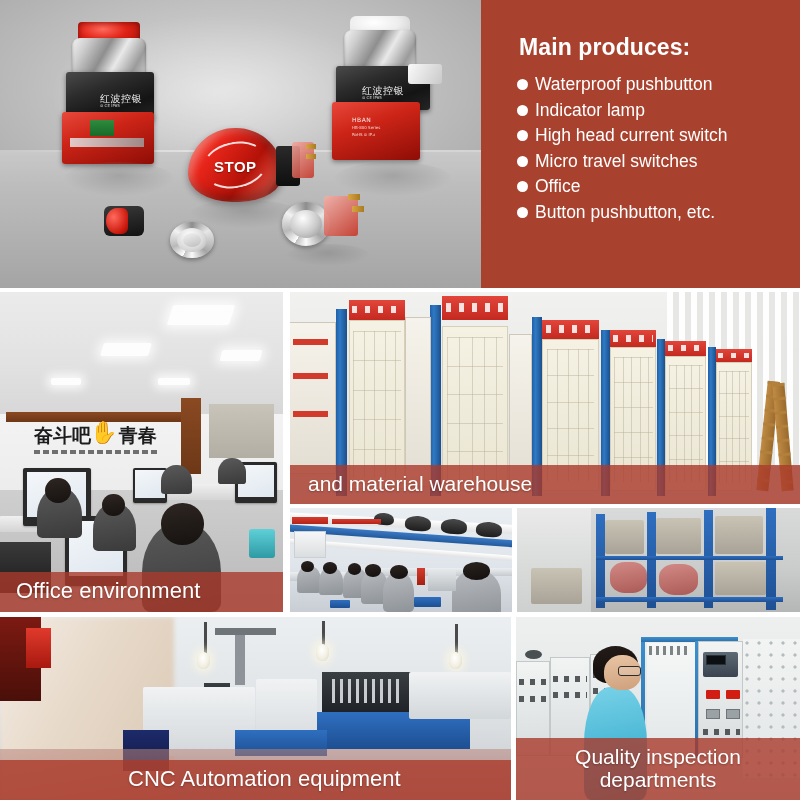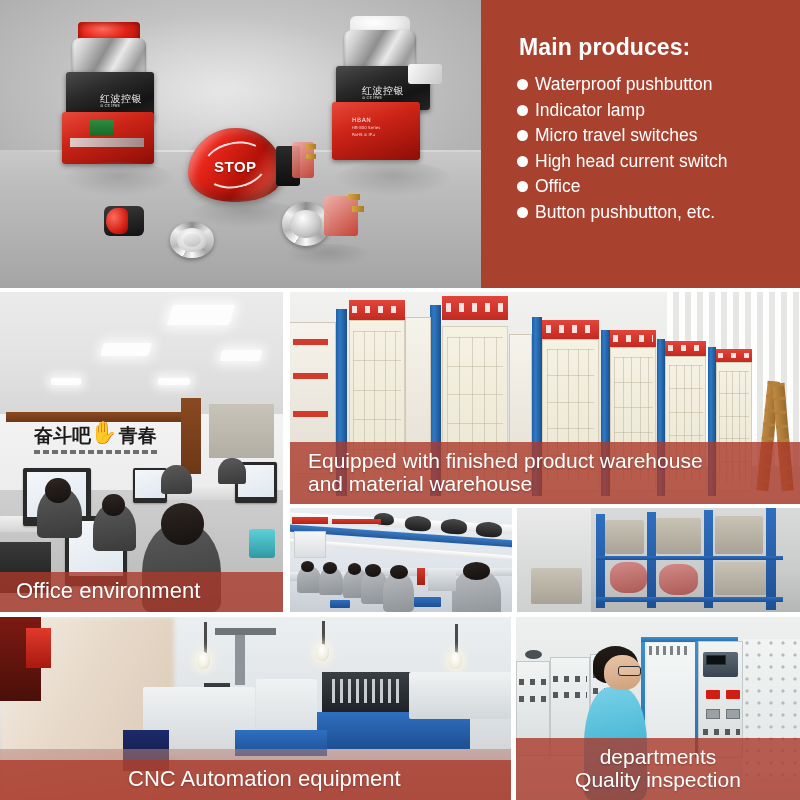--- a/index.html
+++ b/index.html
@@ -397,25 +397,25 @@
         <li class="info-li">
             <span class="dot"></span>
             <span>Waterproof pushbutton</span>
           </li>
         <li class="info-li">
             <span class="dot"></span>
             <span>Indicator lamp</span>
           </li>
         <li class="info-li">
             <span class="dot"></span>
-            <span>Micro travel switches</span>
+            <span>High head current switch</span>
           </li>
         <li class="info-li">
             <span class="dot"></span>
-            <span>High head current switch</span>
+            <span>Micro travel switches</span>
           </li>
         <li class="info-li">
             <span class="dot"></span>
             <span>Office</span>
           </li>
         <li class="info-li">
             <span class="dot"></span>
             <span>Button pushbutton, etc.</span>
           </li>
       </ul>
@@ -530,21 +530,20 @@
         <div class="rack-cells"></div>
       </div>
     <div class="rack-sign" style="left:83.5%; top:27%; width:7%; height:6%;">
         <i></i>
       </div>
 
     <div class="ladder" style="left:92.5%; top:42%; width:2.4%; height:52%; transform:rotate(6deg);"></div>
     <div class="ladder" style="left:95.5%; top:43%; width:2.4%; height:51%; transform:rotate(-5deg);"></div>
 
     <div class="caption c-left" style="font-size:21px; padding-left:18px;">
-      <div>Equipped with finished product warehouse</div>
       <div>and material warehouse</div>
     </div>
   </div>
 
   <div class="cell" style="left:290px; top:508px; width:222px; height:104px;">
     <div class="al-bg"></div>
     <div class="al-white-rail" style="top:4px; transform:rotate(3.2deg);"></div>
     <div class="al-beam" style="top:16px; transform:rotate(4deg);"></div>
     <div class="al-white-rail" style="top:30px; transform:rotate(4.4deg); height:5px;"></div>
 
@@ -663,18 +662,18 @@
     <div class="qc-panelrow" style="left:66%; top:61%; width:13%;"></div>
 
     <div class="qc-pegboard" style="left:80%; top:12%; width:20%; height:76%;"></div>
 
     <div class="qc-person-body" style="left:24%; top:38%; width:22%; height:62%;"></div>
     <div class="qc-person-hair" style="left:27%; top:16%; width:16%; height:20%;"></div>
     <div class="qc-person-head" style="left:31%; top:21%; width:13%; height:19%;"></div>
     <div class="qc-glasses" style="left:36%; top:27%; width:8%; height:5%;"></div>
 
     <div class="caption c-center" style="font-size:21px;">
+      <div>Quality inspection</div>
       <div>departments</div>
-      <div>Quality inspection</div>
     </div>
   </div>
 
 </div>
 
 </body></html>

